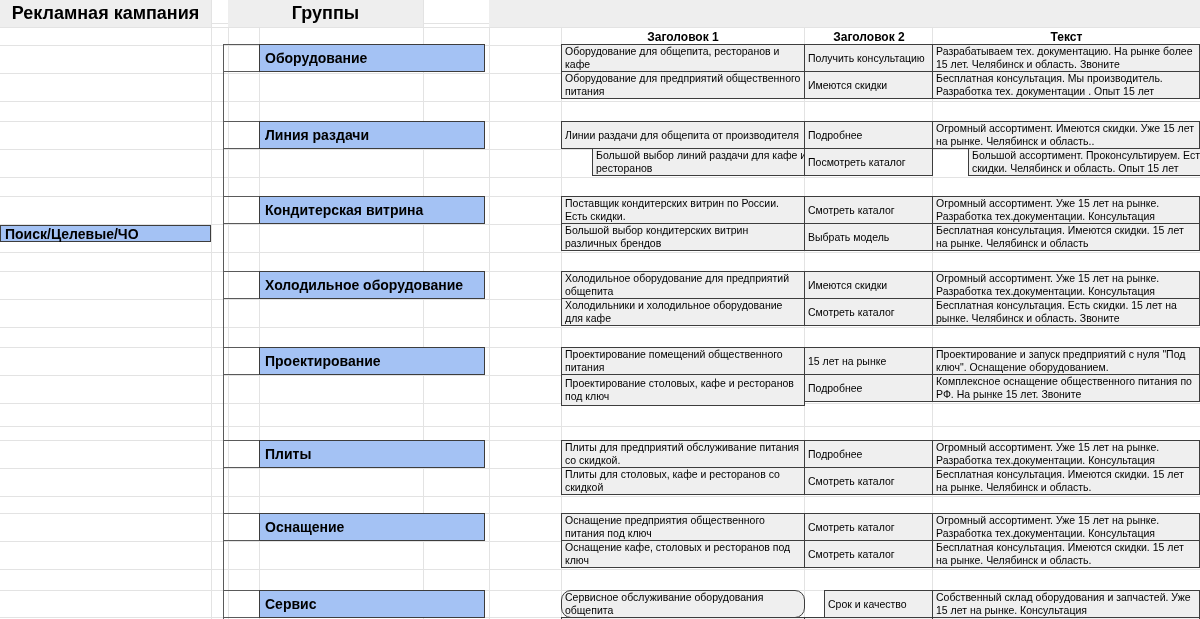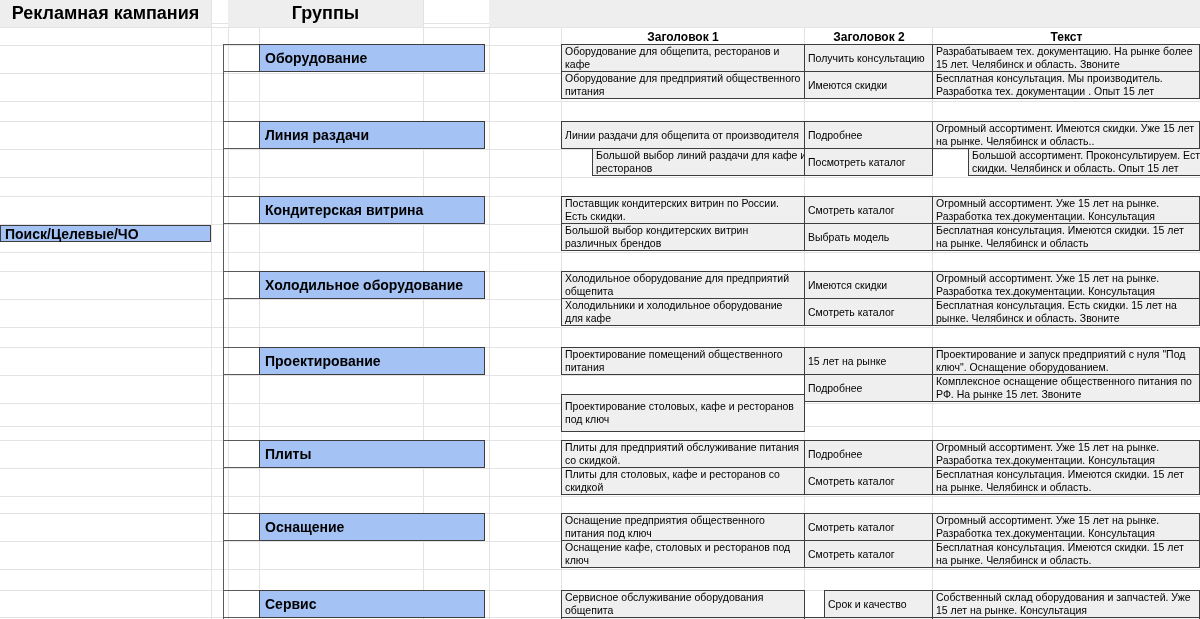--- a/index.html
+++ b/index.html
@@ -215,21 +215,21 @@
       </div>
       <div class="data-cell" style="left: 561px; top: 347px; width: 244px; height: 28px;">
         <span>Проектирование помещений общественного питания</span>
       </div>
       <div class="data-cell" style="left: 804px; top: 347px; width: 129px; height: 28px;">
         <span>15 лет на рынке</span>
       </div>
       <div class="data-cell" style="left: 932px; top: 347px; width: 268px; height: 28px;">
         <span>Проектирование и запуск предприятий с нуля "Под ключ". Оснащение оборудованием.</span>
       </div>
-      <div class="data-cell" style="left: 561px; top: 374px; width: 244px; height: 38px; margin-top: 20px;">
+      <div class="data-cell" style="left: 561px; top: 374px; width: 244px; height: 32px;">
         <span>Проектирование столовых, кафе и ресторанов под ключ</span>
       </div>
       <div class="data-cell" style="left: 804px; top: 374px; width: 129px; height: 28px;">
         <span>Подробнее</span>
       </div>
       <div class="data-cell" style="left: 932px; top: 374px; width: 268px; height: 28px;">
         <span>Комплексное оснащение общественного питания по РФ. На рынке 15 лет. Звоните</span>
       </div>
       <div class="blue-box group-box" style="left: 259px; top: 440px; width: 226px; height: 28px;">
         <span>Плиты</span>
@@ -269,21 +269,21 @@
       </div>
       <div class="data-cell" style="left: 804px; top: 540px; width: 129px; height: 28px;">
         <span>Смотреть каталог</span>
       </div>
       <div class="data-cell" style="left: 932px; top: 540px; width: 268px; height: 28px;">
         <span>Бесплатная консультация.  Имеются скидки. 15 лет на рынке. Челябинск и область.</span>
       </div>
       <div class="blue-box group-box" style="left: 259px; top: 590px; width: 226px; height: 28px;">
         <span>Сервис</span>
       </div>
-      <div class="data-cell" style="left: 561px; top: 590px; width: 244px; height: 28px;">
+      <div class="data-cell" style="left: 561px; top: 590px; width: 244px; height: 28px; border-radius: 10px;">
         <span>Сервисное обслуживание оборудования общепита</span>
       </div>
       <div class="data-cell" style="left: 824px; top: 590px; width: 129px; height: 28px;">
         <span>Срок и качество</span>
       </div>
       <div class="data-cell" style="left: 932px; top: 590px; width: 268px; height: 28px;">
         <span>Собственный склад оборудования и запчастей. Уже 15 лет на рынке. Консультация</span>
       </div>
       <div class="data-cell" style="left: 561px; top: 617px; width: 244px; height: 6px;"></div>
       <div class="data-cell" style="left: 804px; top: 617px; width: 129px; height: 6px;"></div>

